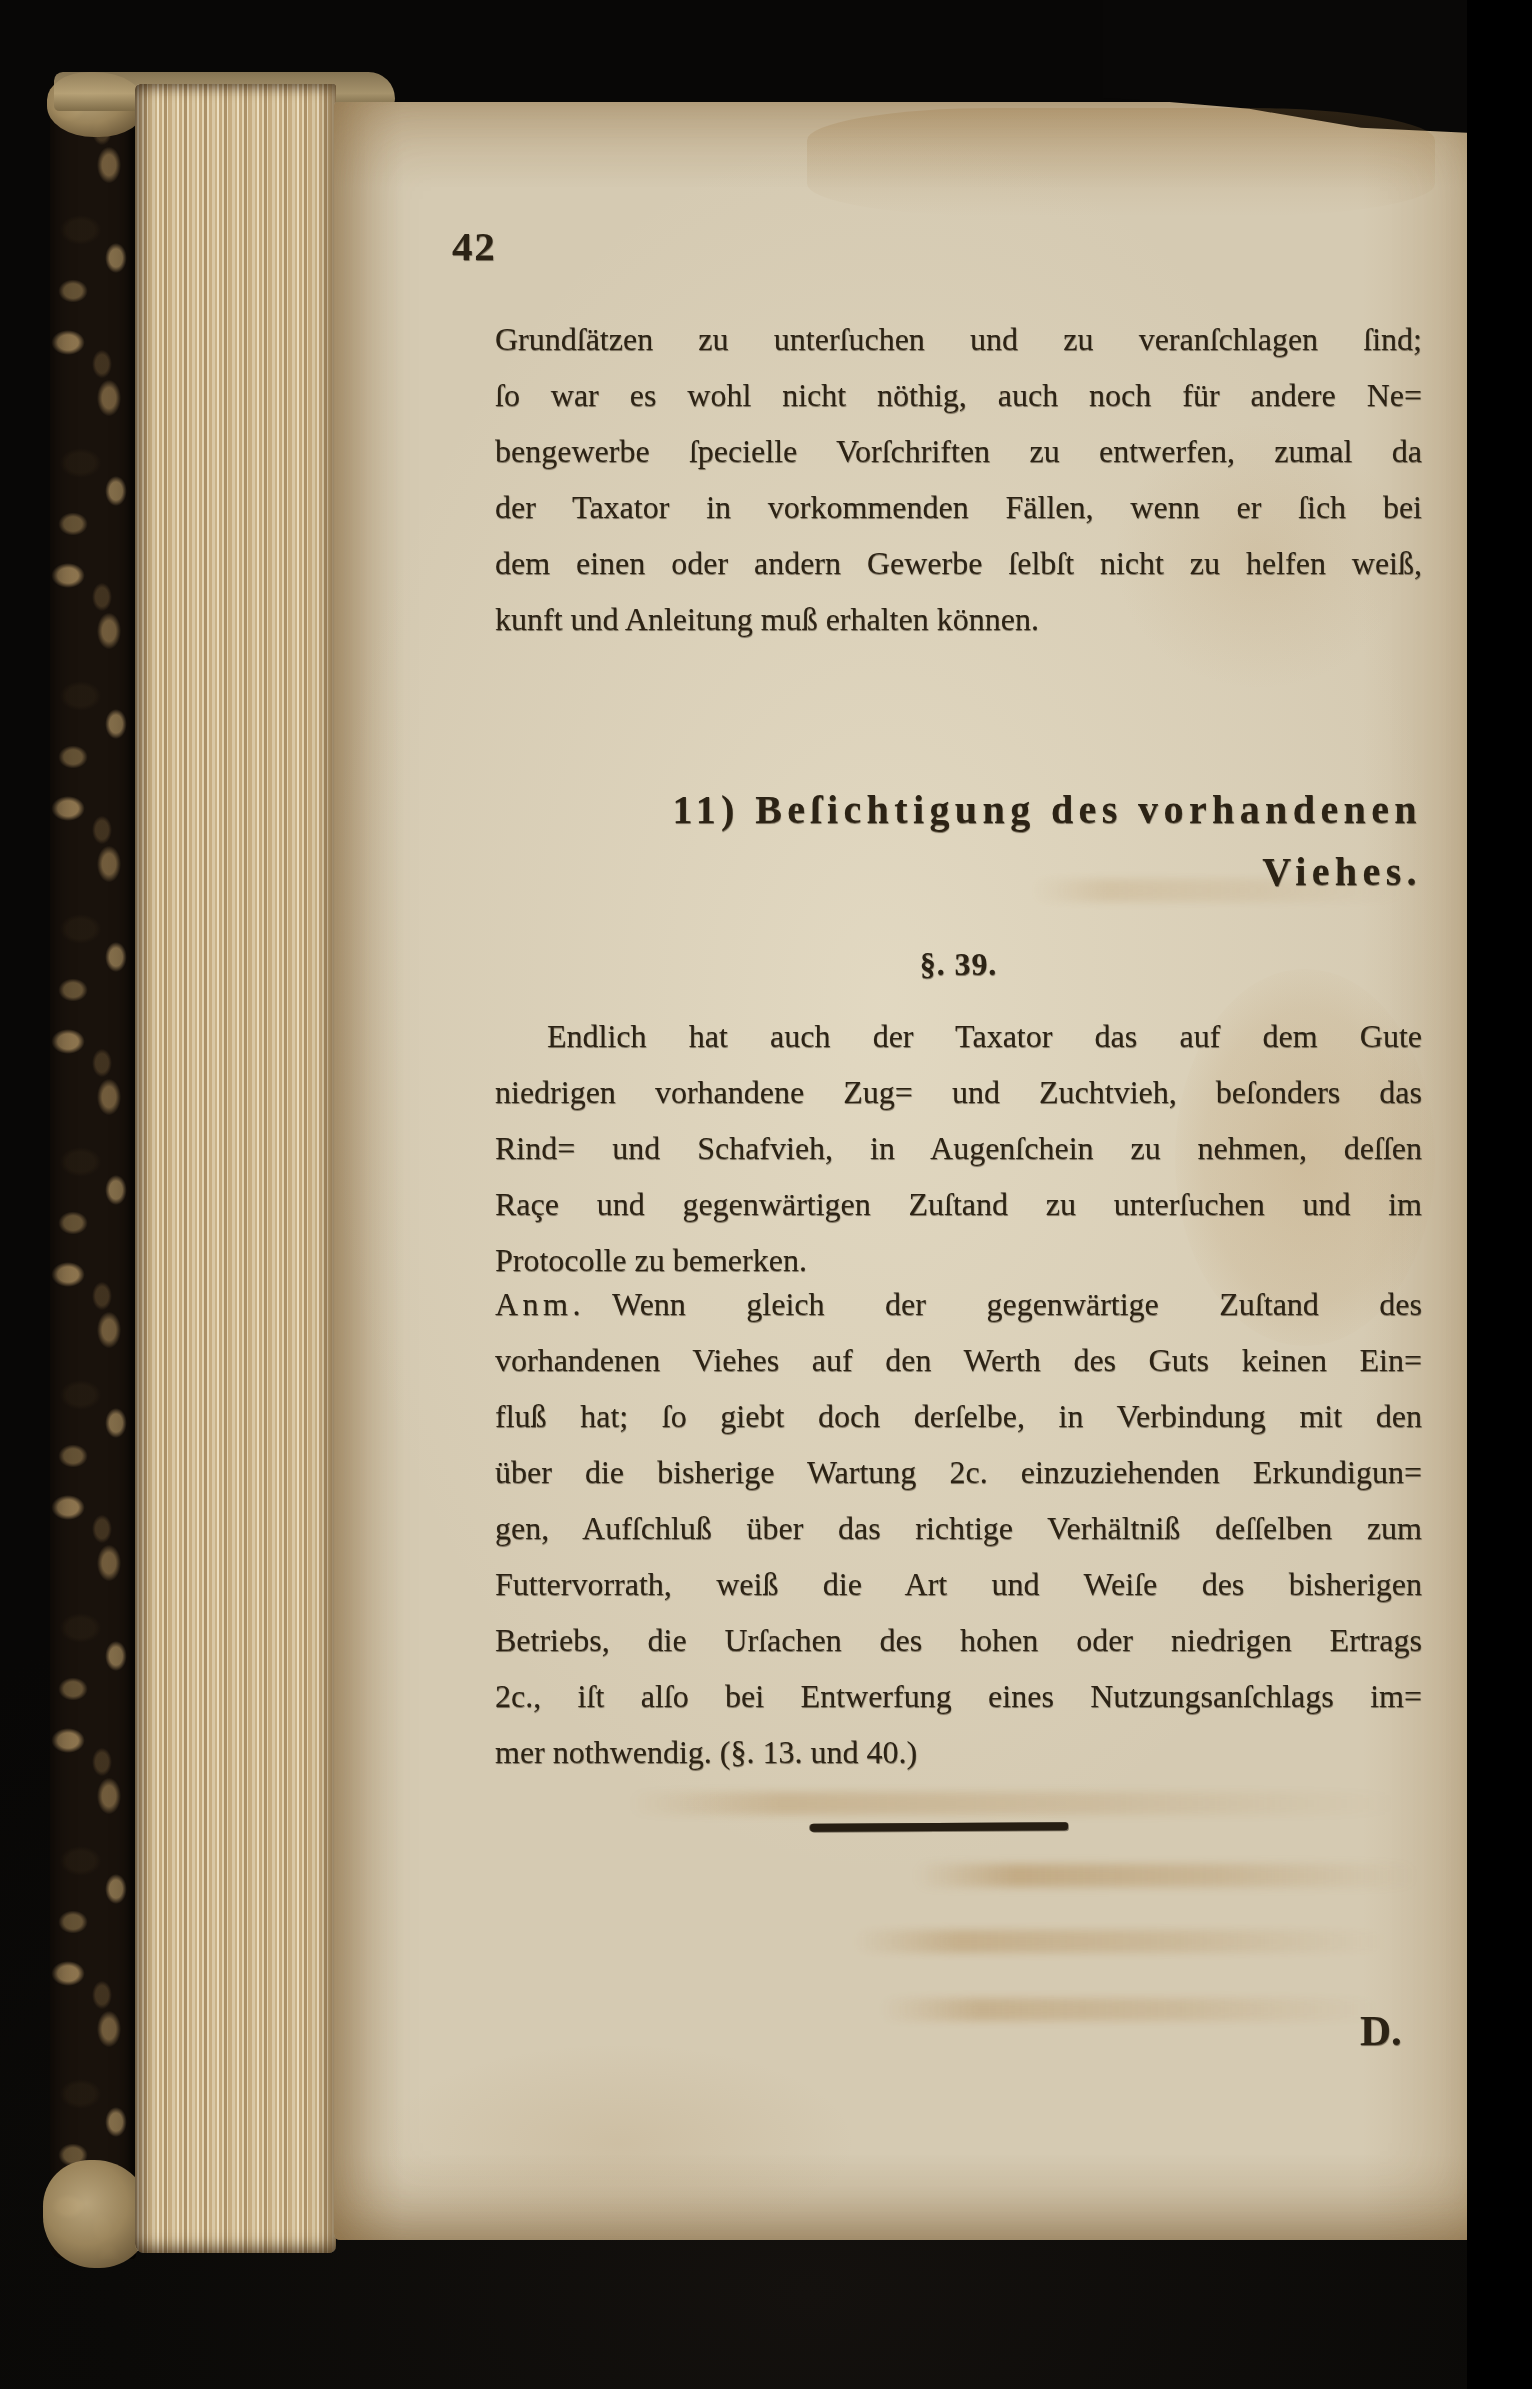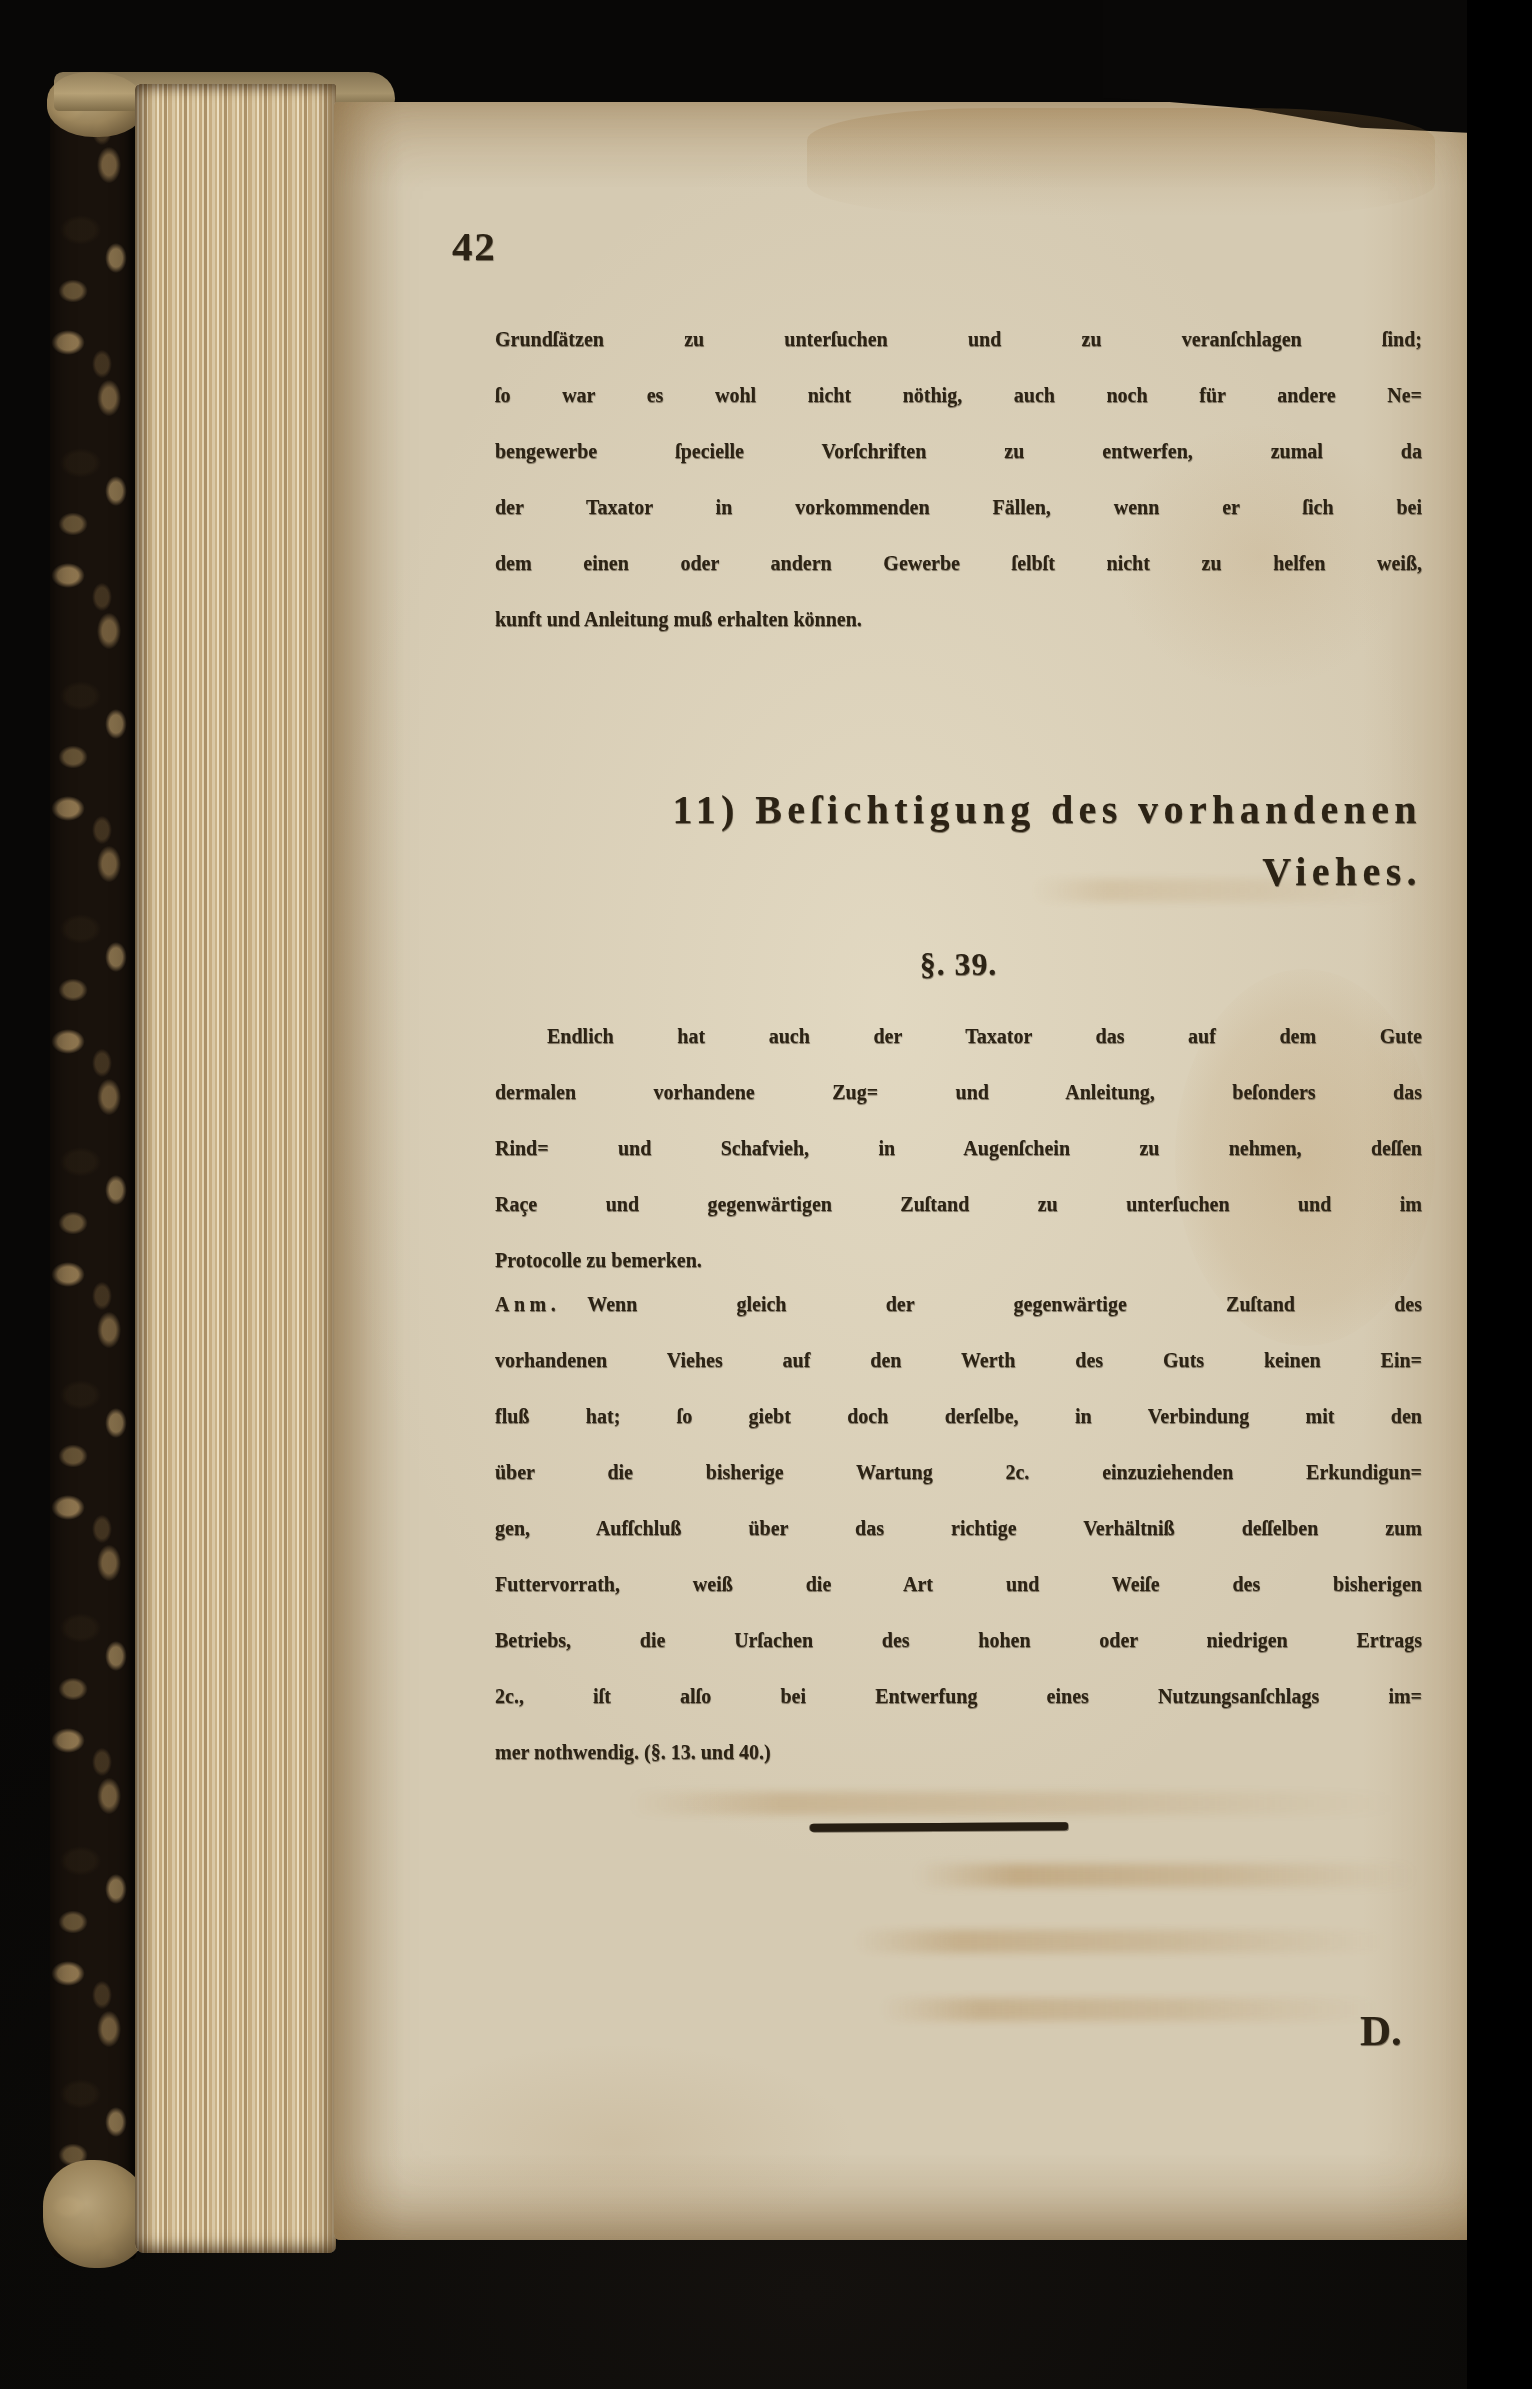--- a/index.html
+++ b/index.html
@@ -82,21 +82,21 @@
     background:linear-gradient(90deg, rgba(160,112,48,0), rgba(160,112,48,.34) 20%, rgba(160,112,48,.22) 60%, rgba(160,112,48,0));}
   .ghost.g1{left:915px;top:1864px;width:502px;}
   .ghost.g2{left:852px;top:1930px;width:538px;opacity:.85;}
   .ghost.g3{left:879px;top:1998px;width:502px;opacity:.8;}
   .ghost.g4{left:628px;top:1792px;width:771px;opacity:.7;}
   .ghost.g5{left:1031px;top:879px;width:377px;opacity:.45;}
   
   .ink{color:#2c2315;text-shadow:0.4px 0.5px 0.8px rgba(38,27,12,.55);}
   .pagenum{position:absolute;left:452px;top:222px;font-size:41px;font-weight:bold;letter-spacing:1.8px;}
   .block{position:absolute;left:495px;width:927px;}
-  .para{font-size:20px;font-weight:bold;line-height:56px;}
+  .para{font-size:32px;font-weight:normal;line-height:56px;}
   .ln{white-space:normal;}
   .just{text-align:justify;text-align-last:justify;}
   .last{text-align:right;text-align-last:left;}
   .p1{top:311px;}
   .heading{top:779px;font-size:40px;font-weight:bold;line-height:62px;text-align:right;letter-spacing:5.4px;}
   .secnum{top:939px;font-size:32px;font-weight:bold;line-height:50px;text-align:center;letter-spacing:0.9px;}
   .p2{top:1008px;}
   .p2 .ln:first-child{text-indent:52px;}
   .anm{top:1276px;}
   .anm-label{letter-spacing:4.5px;margin-right:27px;}
@@ -147,21 +147,21 @@
 
   <div class="block heading ink">
     <div class="ln">11) Beſichtigung des vorhandenen</div>
     <div class="ln">Viehes.</div>
   </div>
 
   <div class="block secnum ink">§. 39.</div>
 
   <div class="block para p2 ink">
     <div class="ln just">Endlich hat auch der Taxator das auf dem Gute</div>
-    <div class="ln just">dermalen vorhandene Zug= und Anleitung, beſonders das</div>
+    <div class="ln just">niedrigen vorhandene Zug= und Zuchtvieh, beſonders das</div>
     <div class="ln just">Rind= und Schafvieh, in Augenſchein zu nehmen, deſſen</div>
     <div class="ln just">Raçe und gegenwärtigen Zuſtand zu unterſuchen und im</div>
     <div class="ln last">Protocolle zu bemerken.</div>
   </div>
 
   <div class="block para anm ink">
     <div class="ln just"><span class="anm-label">Anm.</span><span>Wenn gleich der gegenwärtige Zuſtand des</span></div>
     <div class="ln just">vorhandenen Viehes auf den Werth des Guts keinen Ein=</div>
     <div class="ln just">fluß hat; ſo giebt doch derſelbe, in Verbindung mit den</div>
     <div class="ln just">über die bisherige Wartung 2c. einzuziehenden Erkundigun=</div>

